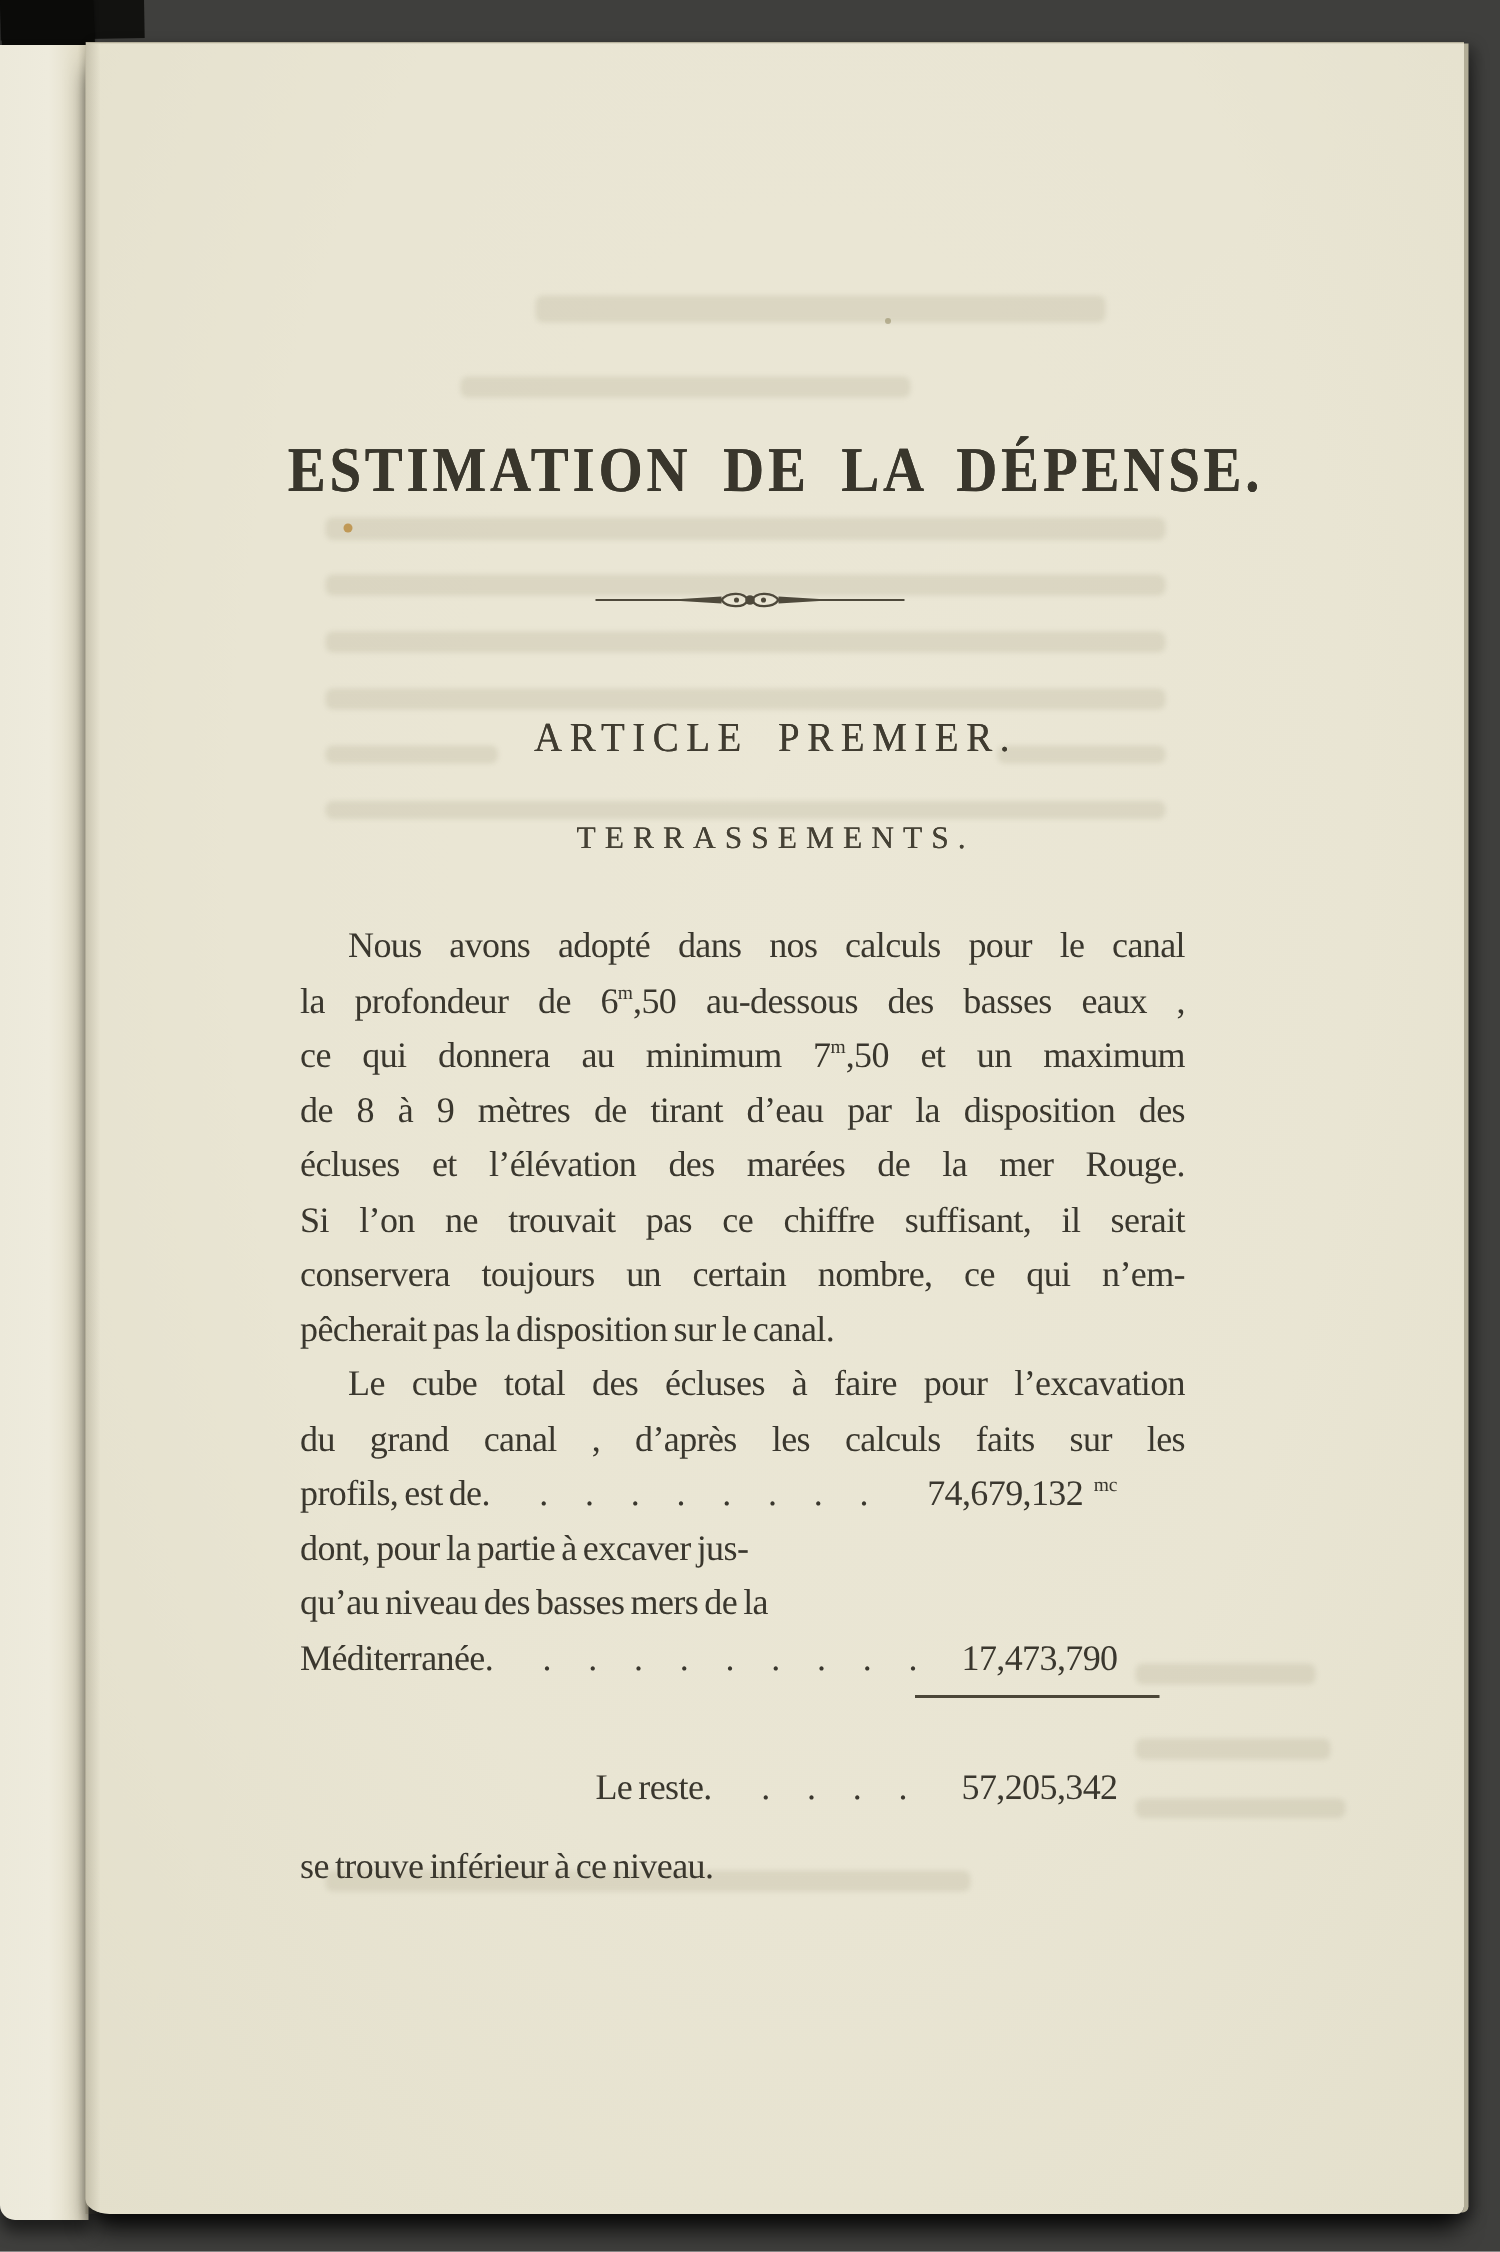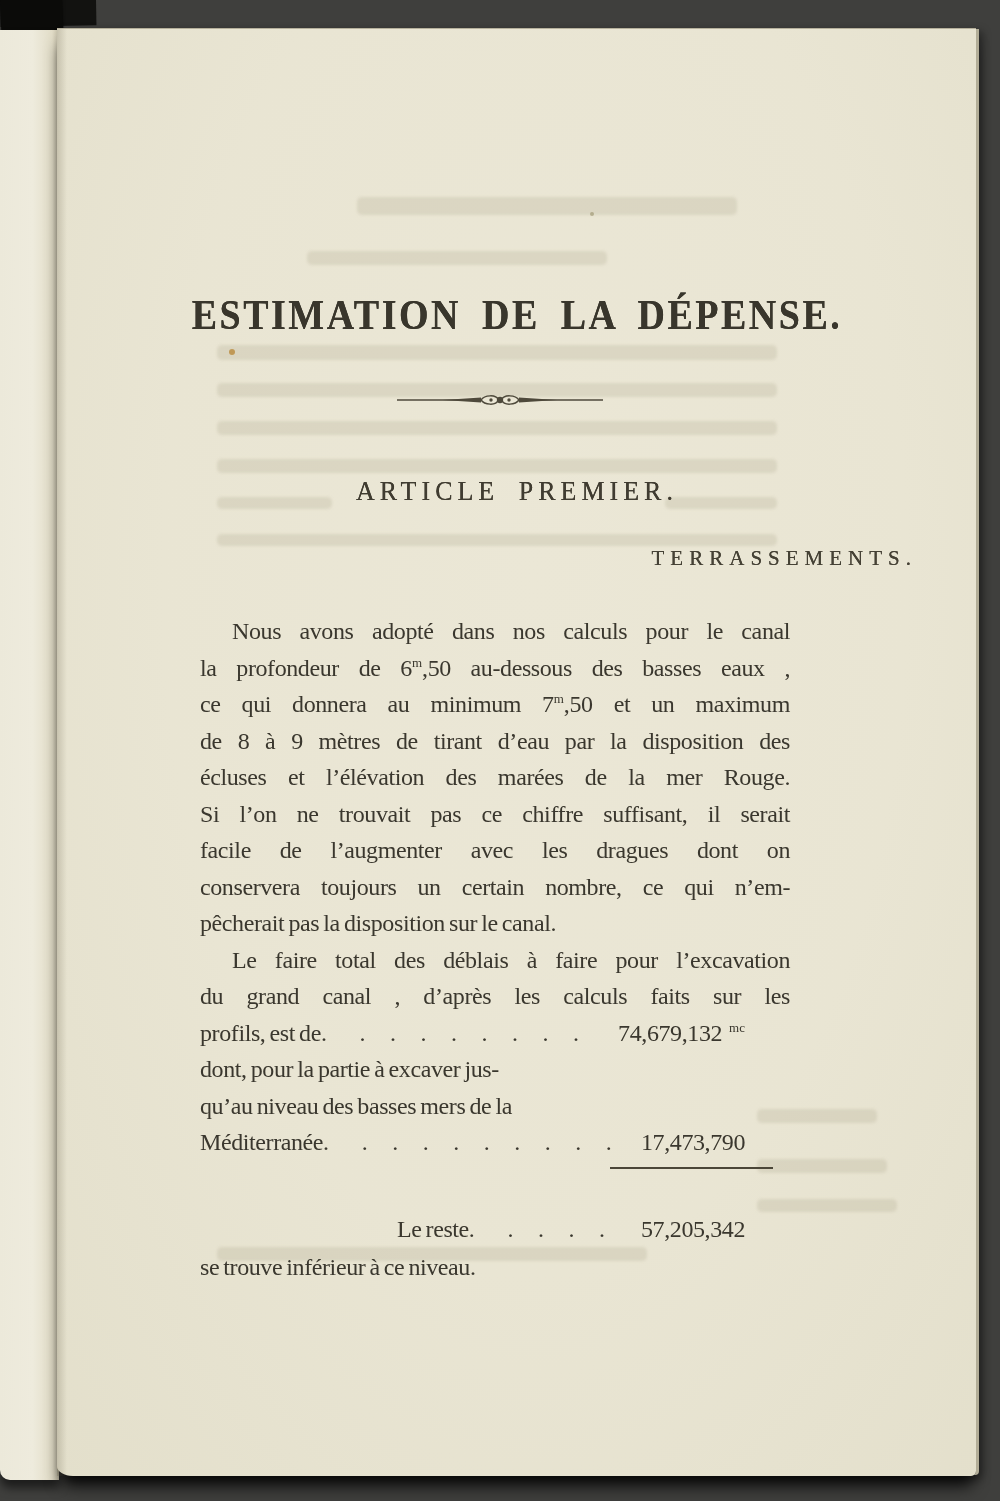--- a/index.html
+++ b/index.html
@@ -38,21 +38,21 @@
   .page-title { position:absolute; left:60px; width:800px; top:263px; margin:0;
     text-align:center; font-size:38px; font-weight:bold; letter-spacing:2.5px;
     word-spacing:9px; color:#39362c; transform:scaleY(1.12);
     text-shadow:0 0 .4px #39362c; }
   .ornament { position:absolute; left:338px; top:362px; }
   .article-heading { position:absolute; left:60px; width:800px; top:448px; margin:0;
     text-align:center; font-size:26px; font-weight:normal; letter-spacing:5px;
     word-spacing:8px; color:#403c31; transform:scaleY(1.06);
     text-shadow:0 0 .35px #403c31; }
   .section-heading { position:absolute; left:60px; width:800px; top:517px; margin:0;
-    text-align:right; font-size:21px; font-weight:normal; letter-spacing:6px;
+    text-align:center; font-size:21px; font-weight:normal; letter-spacing:6px;
     color:#454135; text-shadow:0 0 .3px #454135; }
 
   .textblock { position:absolute; left:143px; top:584px; width:590px;
     font-size:24px; line-height:36.5px; letter-spacing:-.4px; word-spacing:-1.5px;
     color:#3a372e; }
   .ln { margin:0; }
   .just { text-align:justify; text-align-last:justify; }
   .indent { text-indent:32px; }
   .bsup { font-size:13px; vertical-align:super; letter-spacing:0; line-height:0; }
 
@@ -117,25 +117,24 @@
     <h2 class="article-heading">ARTICLE PREMIER.</h2>
     <h3 class="section-heading">TERRASSEMENTS.</h3>
 
     <div class="textblock">
       <p class="ln just indent">Nous avons adopté dans nos calculs pour le canal</p>
       <p class="ln just"><span>la profondeur de 6</span><span class="bsup">m</span><span>,50 au-dessous des basses eaux ,</span></p>
       <p class="ln just"><span>ce qui donnera au minimum 7</span><span class="bsup">m</span><span>,50 et un maximum</span></p>
       <p class="ln just">de 8 à 9 mètres de tirant d’eau par la disposition des</p>
       <p class="ln just">écluses et l’élévation des marées de la mer Rouge.</p>
       <p class="ln just">Si l’on ne trouvait pas ce chiffre suffisant, il serait</p>
-      <p class="ln just">facile de l’augmenter avec les dragues dont on</p>
       <p class="ln just">conservera toujours un certain nombre, ce qui n’em-</p>
       <p class="ln">pêcherait pas la disposition sur le canal.</p>
 
-      <p class="ln just indent">Le faire total des déblais à faire pour l’excavation</p>
+      <p class="ln just indent">Le cube total des écluses à faire pour l’excavation</p>
       <p class="ln just">du grand canal , d’après les calculs faits sur les</p>
 
       <div class="figrow">
         <span class="flabel">profils, est de.</span>
         <span class="leader">. . . . . . . . . . . . . .</span>
         <span class="fval"><span>74,679,132</span><span class="unit">mc</span></span>
       </div>
 
       <p class="ln">dont, pour la partie à excaver jus-</p>
       <p class="ln">qu’au niveau des basses mers de la</p>
@@ -147,17 +146,17 @@
       </div>
 
       <div class="sumrule"></div>
 
       <div class="figrow reste">
         <span class="flabel">Le reste.</span>
         <span class="leader">. . . .</span>
         <span class="fval">57,205,342</span>
       </div>
 
-      <p class="ln" style="margin-top:2px">se trouve inférieur à ce niveau.</p>
+      <p class="ln" style="margin-top:16px">se trouve inférieur à ce niveau.</p>
     </div>
   </div>
 
 </div>
 
 </body></html>

